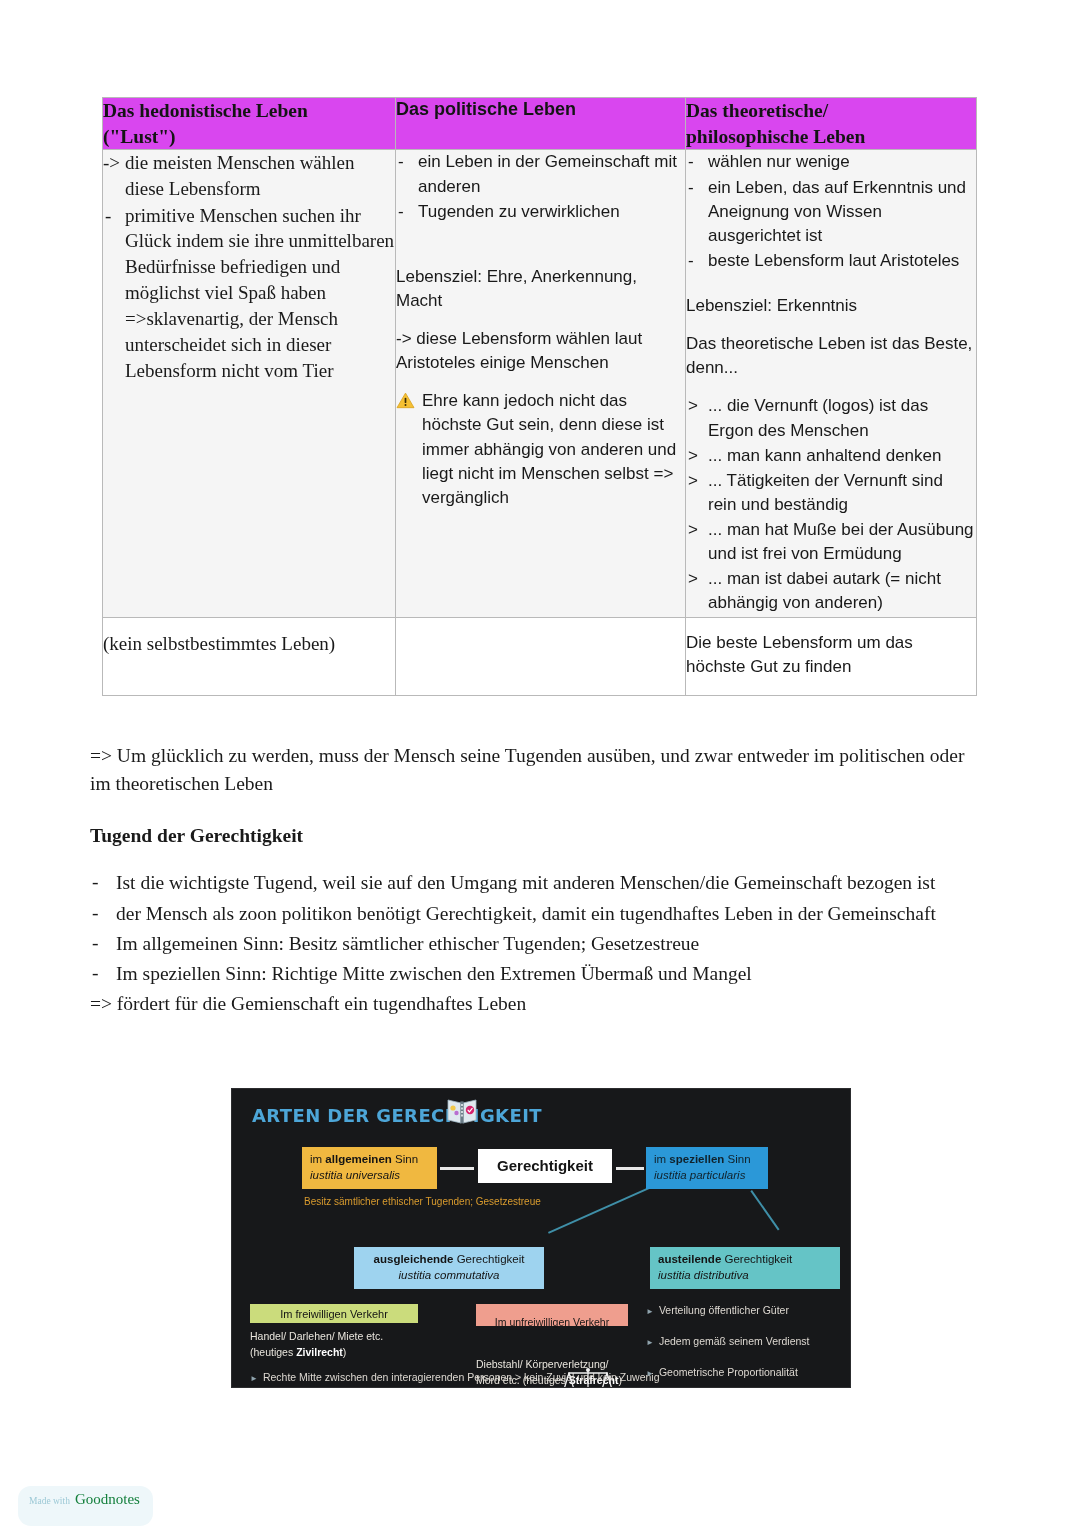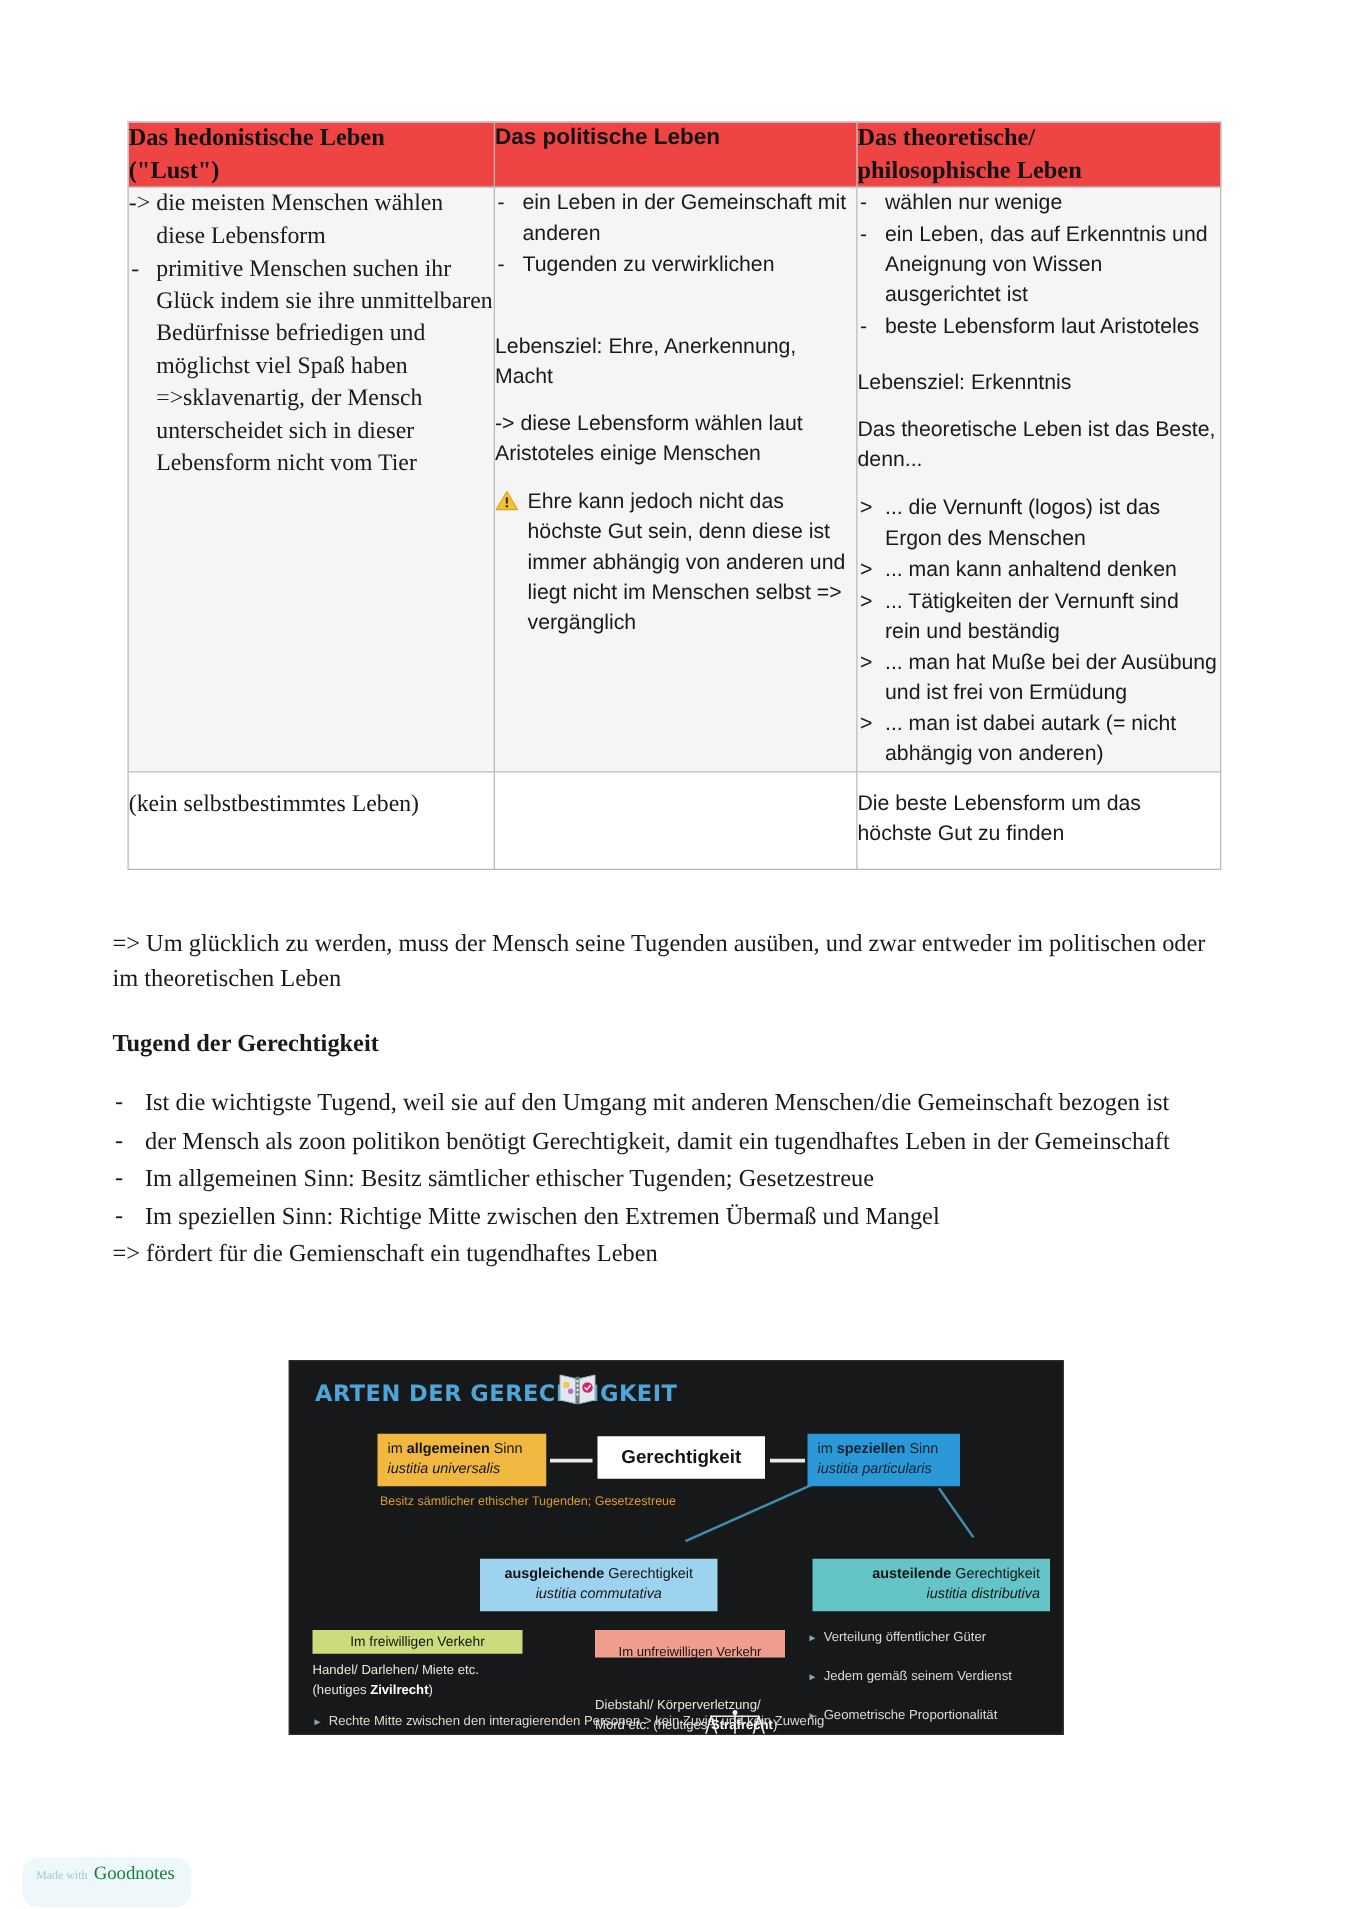--- a/index.html
+++ b/index.html
@@ -31,21 +31,21 @@
   table.compare td, table.compare th {
     border: 1px solid #b9b9b9;
     vertical-align: top;
     padding: 0;
   }
   .col1 { width: 293px; }
   .col2 { width: 290px; }
   .col3 { width: 291px; }
 
   thead th {
-    background: #ef4444;
+    background: #d946ef;
     text-align: left;
     padding: 16px 12px 16px 13px;
     font-size: 19.5px;
     line-height: 1.32;
     font-weight: bold;
     color: #141414;
   }
   th.serif-head {
     font-family: "Liberation Serif", "DejaVu Serif", serif;
   }
@@ -212,26 +212,25 @@
   #box-speziell {
     left: 414px; top: 58px; width: 122px; height: 42px;
     background: #2b98d8;
     text-align: left;
     color: #10222c;
   }
   #box-ausgleichend {
     left: 122px; top: 158px; width: 190px; height: 42px;
     background: #9ed3ef;
     text-align: center;
-    margin-left: 30px;
   }
   #box-austeilend {
     left: 418px; top: 158px; width: 190px; height: 42px;
     background: #65c4c6;
-    text-align: right;
+    text-align: left;
   }
   #box-freiwillig {
     left: 18px; top: 215px; width: 168px; height: 19px;
     background: #cbdc7c;
     text-align: center;
     font-size: 11px;
     padding: 3px 4px;
   }
   #box-unfreiwillig {
     left: 244px; top: 215px; width: 152px; height: 19px;

